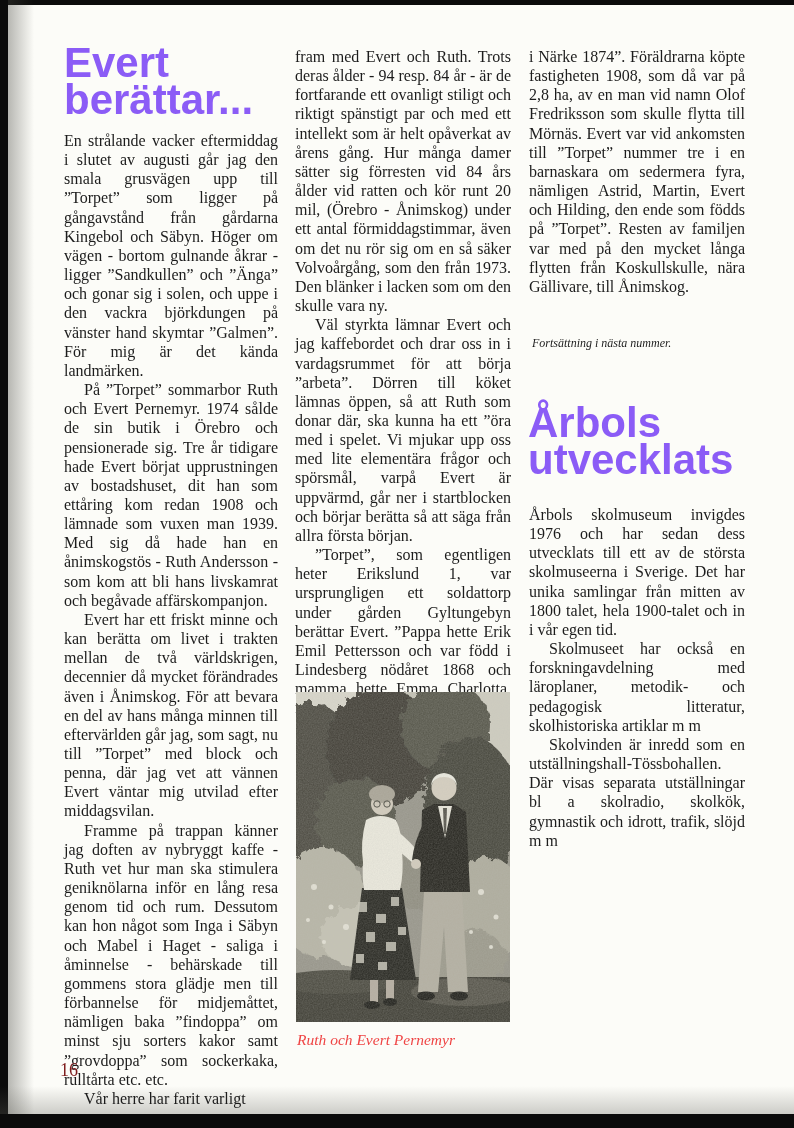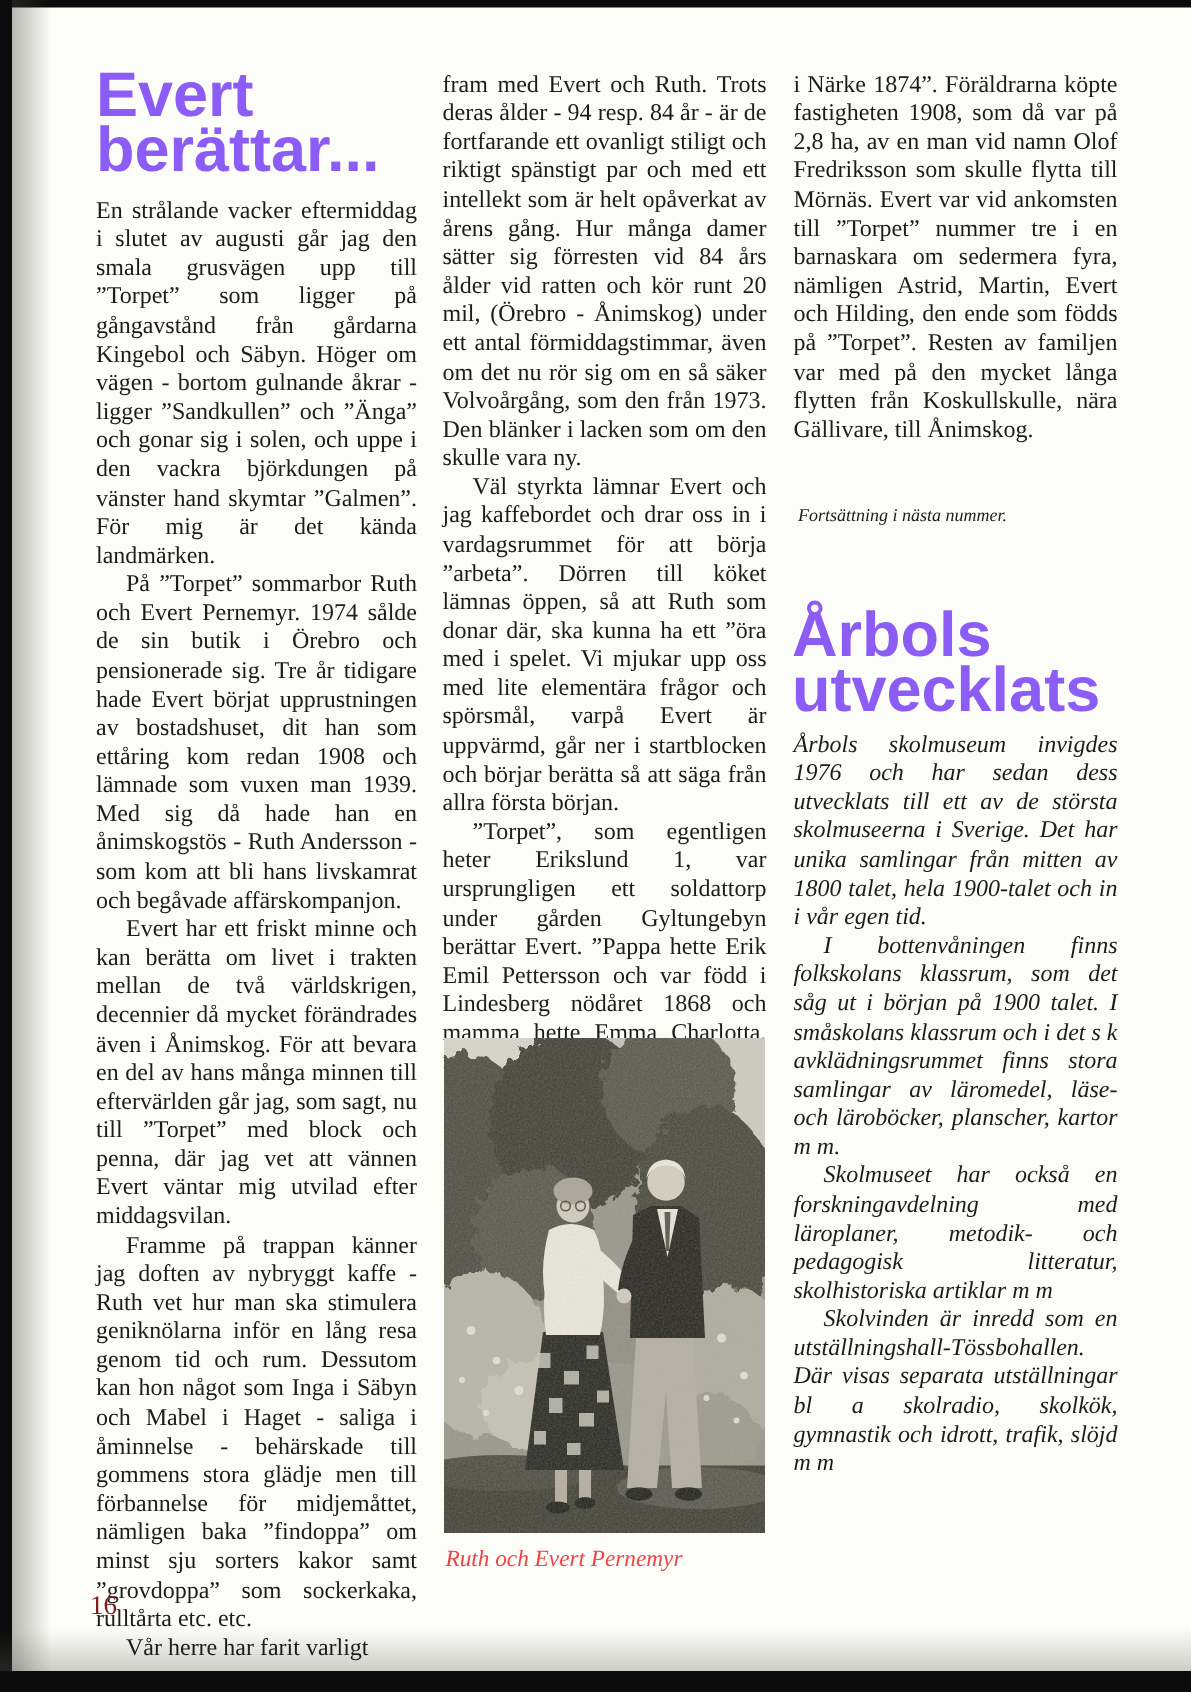--- a/index.html
+++ b/index.html
@@ -19,21 +19,21 @@
   .headline .hl-line{display:block;}
   #headline-evert{left:64px;top:44px;}
   #headline-skolmuseum{left:528px;top:404px;}
   
   .body{position:absolute;font-size:16px;line-height:19.15px;text-align:justify;}
   .body p{margin:0;text-indent:20px;}
   .body p.first{text-indent:0;}
   #col1-body{left:64px;top:131px;width:214px;}
   #col2-body{left:295px;top:47px;width:216px;}
   #col3-body{left:529px;top:47px;width:216px;}
-  #skol-body{left:529px;top:487px;width:216px;font-style:italic;}
+  #skol-body{left:529px;top:505px;width:216px;}
   .note{position:absolute;left:520px;top:324px;margin:12px;font-style:italic;font-size:12px;}
   .photo{position:absolute;left:296px;top:692px;width:214px;height:330px;margin:0;}
   .photo svg{display:block;}
   .caption{position:absolute;left:297px;top:1031px;font-style:italic;font-size:15.5px;color:#ef4444;}
   .hours{position:absolute;left:539px;top:928px;width:210px;font-size:16.4px;line-height:22.6px;}
   .hours .hours-line{margin:0;}
   .pagenum{position:absolute;left:60px;top:1060px;font-size:18px;color:#7f1d1d;}
 </style>
 </head>
 <body>
@@ -153,21 +153,20 @@
 
   <p class="note">Fortsättning i nästa nummer.</p>
 
   <h1 class="headline" id="headline-skolmuseum">
     <span class="hl-line">Årbols</span>
     <span class="hl-line">utvecklats</span>
   </h1>
 
   <div class="body" id="skol-body">
     <p class="first">Årbols skolmuseum invigdes 1976 och har sedan dess utvecklats till ett av de största skolmuseerna i Sverige. Det har unika samlingar från mitten av 1800 talet, hela 1900-talet och in i vår egen tid.</p>
-    <p>I bottenvåningen finns folkskolans klassrum, som det såg ut i början på 1900 talet. I småskolans klassrum och i det s k avklädningsrummet finns stora samlingar av läromedel, läse- och läroböcker, planscher, kartor m m.</p>
     <p>Skolmuseet har också en forskningavdelning med läroplaner, metodik- och pedagogisk litteratur, skolhistoriska artiklar m m</p>
     <p>Skolvinden är inredd som en utställningshall-Tössbohallen. Där visas separata utställningar bl a skolradio, skolkök, gymnastik och idrott, trafik, slöjd m m</p>
   </div>
 
 
   <div class="pagenum">16</div>
 
   <div class="edge-bottom"></div>
 </div>
 

